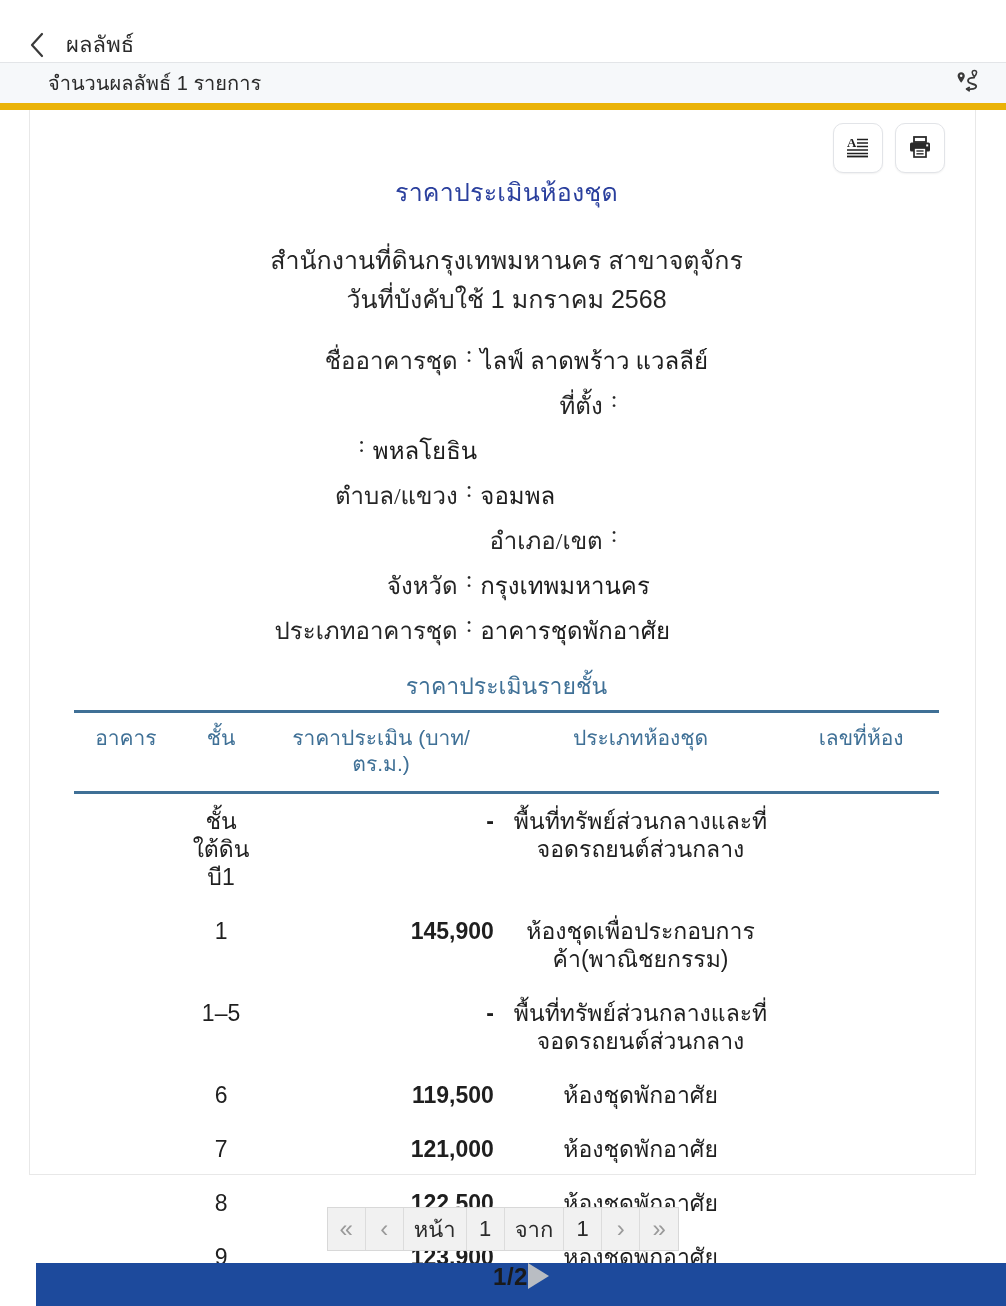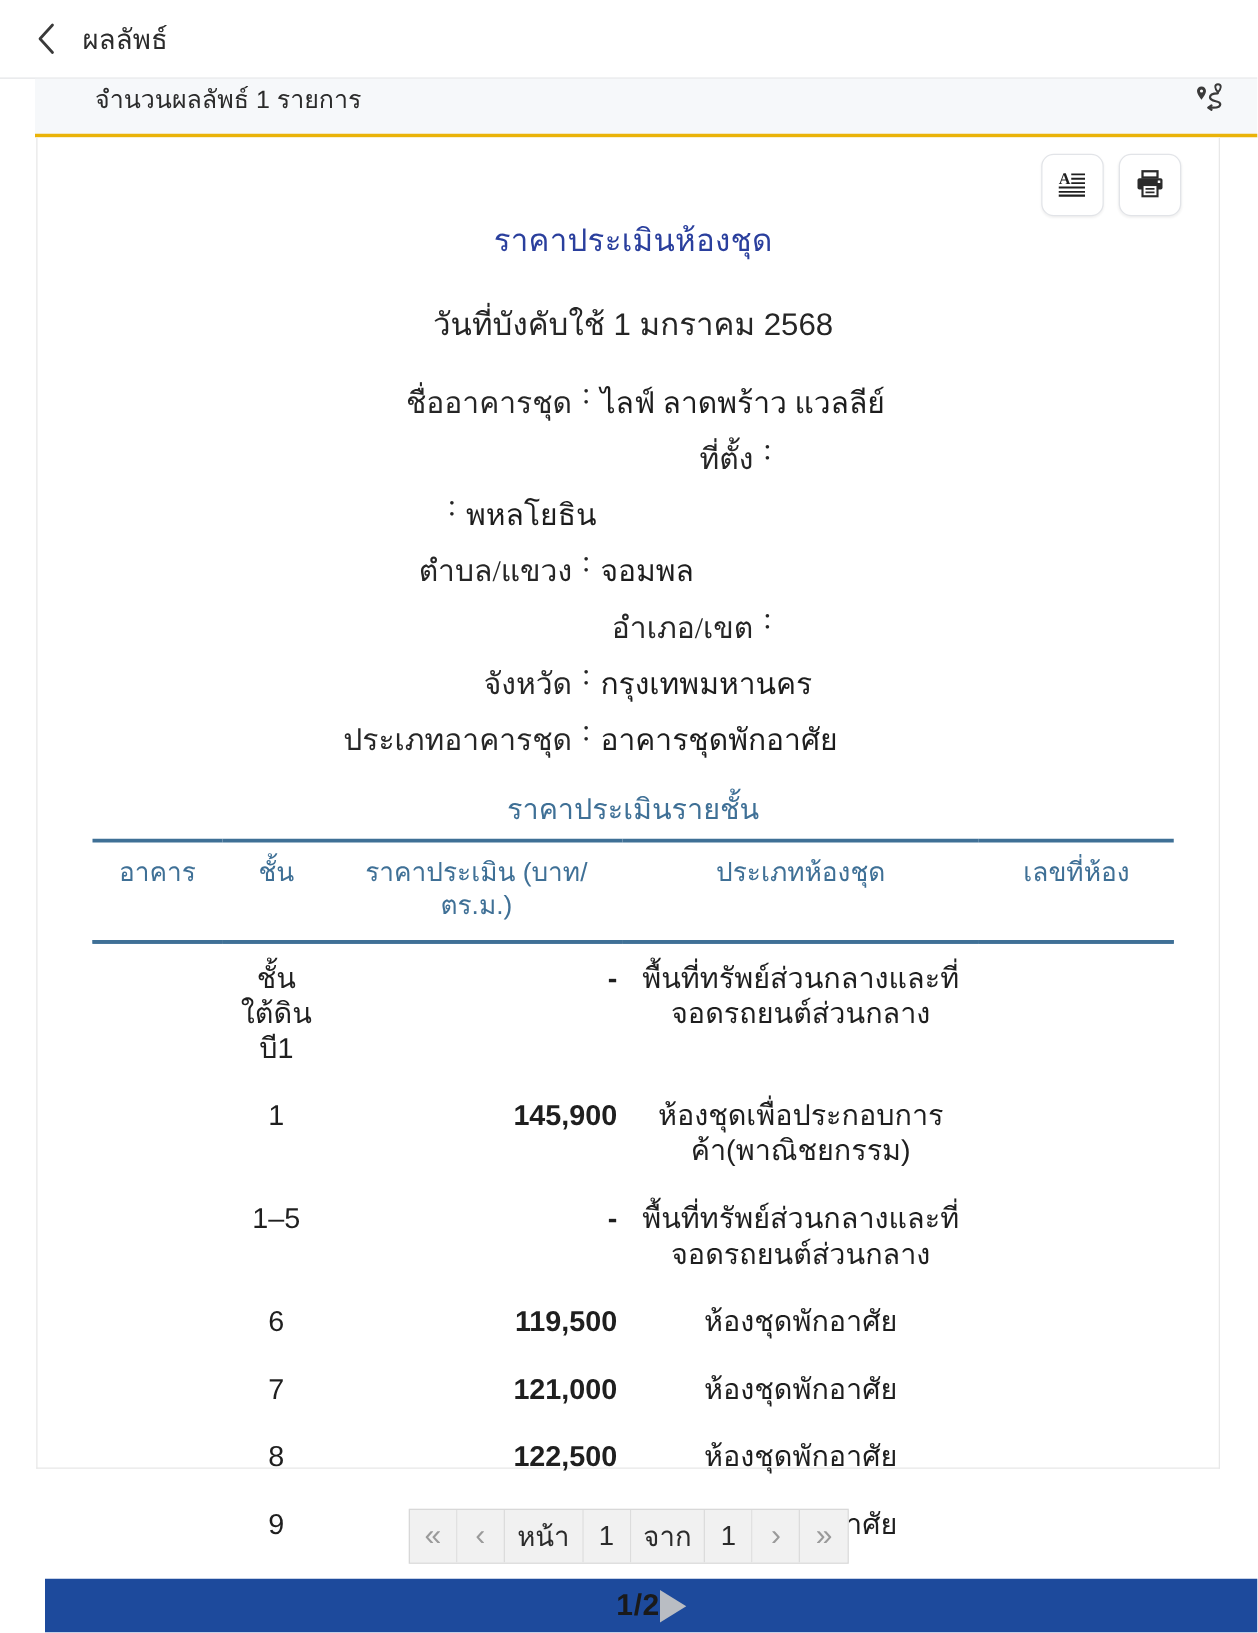--- a/index.html
+++ b/index.html
@@ -26,21 +26,21 @@
     flex-direction: column;
     background: #ffffff;
   }
 
   
   .navbar {
     height: 63px;
     flex: 0 0 63px;
     background: #ffffff;
     display: flex;
-    align-items: center;
+    align-items: flex-end;
     padding-left: 20px;
     border-bottom: 1px solid #e3e5e8;
   }
   .back-btn {
     width: 34px;
     height: 34px;
     display: flex;
     align-items: center;
     justify-content: center;
     cursor: pointer;
@@ -53,25 +53,25 @@
     color: #2b2b2b;
     margin-left: 12px;
     letter-spacing: .1px;
   }
 
   
   .subheader {
     height: 47px;
     flex: 0 0 47px;
     background: #f6f8fa;
-    border-bottom: 3px solid #eab308;
-    display: flex;
+    border-bottom: 7px solid #eab308;
+    display: flex;
+    align-items: center;
     justify-content: space-between;
     padding: 0 22px 0 48px;
-    margin-left: 28px;
   }
   .result-count {
     font-size: 20px;
     color: #2b2b2b;
   }
   .route-icon-btn {
     width: 34px;
     height: 34px;
     display: flex;
     align-items: center;
@@ -248,21 +248,20 @@
   .pager-cell:last-child { border-right: none; }
   .pager-cell.arrow { color: #9a9a9a; font-size: 24px; }
   .pager-cell.label { cursor: default; }
 
   
   .bottom-bar {
     flex: 0 0 43px;
     height: 43px;
     background: #1d4a9c;
     display: flex;
-    align-items: center;
     justify-content: center;
     position: relative;
     margin-left: 36px;
   }
   .page-indicator {
     font-size: 24px;
     font-weight: bold;
     color: #1a1a1a;
     letter-spacing: .5px;
   }
@@ -334,20 +333,21 @@
               <line x1="8.4" y1="16" x2="15.6" y2="16" stroke="#2b2b2b" stroke-width="1.4"></line>
               <line x1="8.4" y1="18.8" x2="15.6" y2="18.8" stroke="#2b2b2b" stroke-width="1.4"></line>
             </svg>
           </span>
         </button>
       </div>
 
       <div class="doc-title">ราคาประเมินห้องชุด</div>
 
       <div class="doc-office">
+        <span>สำนักงานที่ดินกรุงเทพมหานคร สาขาจตุจักร</span>
         <span class="line2">วันที่บังคับใช้ 1 มกราคม 2568</span>
       </div>
 
       <div class="kv-list">
         <div class="kv-row">
           <span class="kv-key">ชื่ออาคารชุด</span>
           <span class="kv-colon">:</span>
           <span class="kv-val">ไลฟ์ ลาดพร้าว แวลลีย์</span>
         </div>
         <div class="kv-row">

